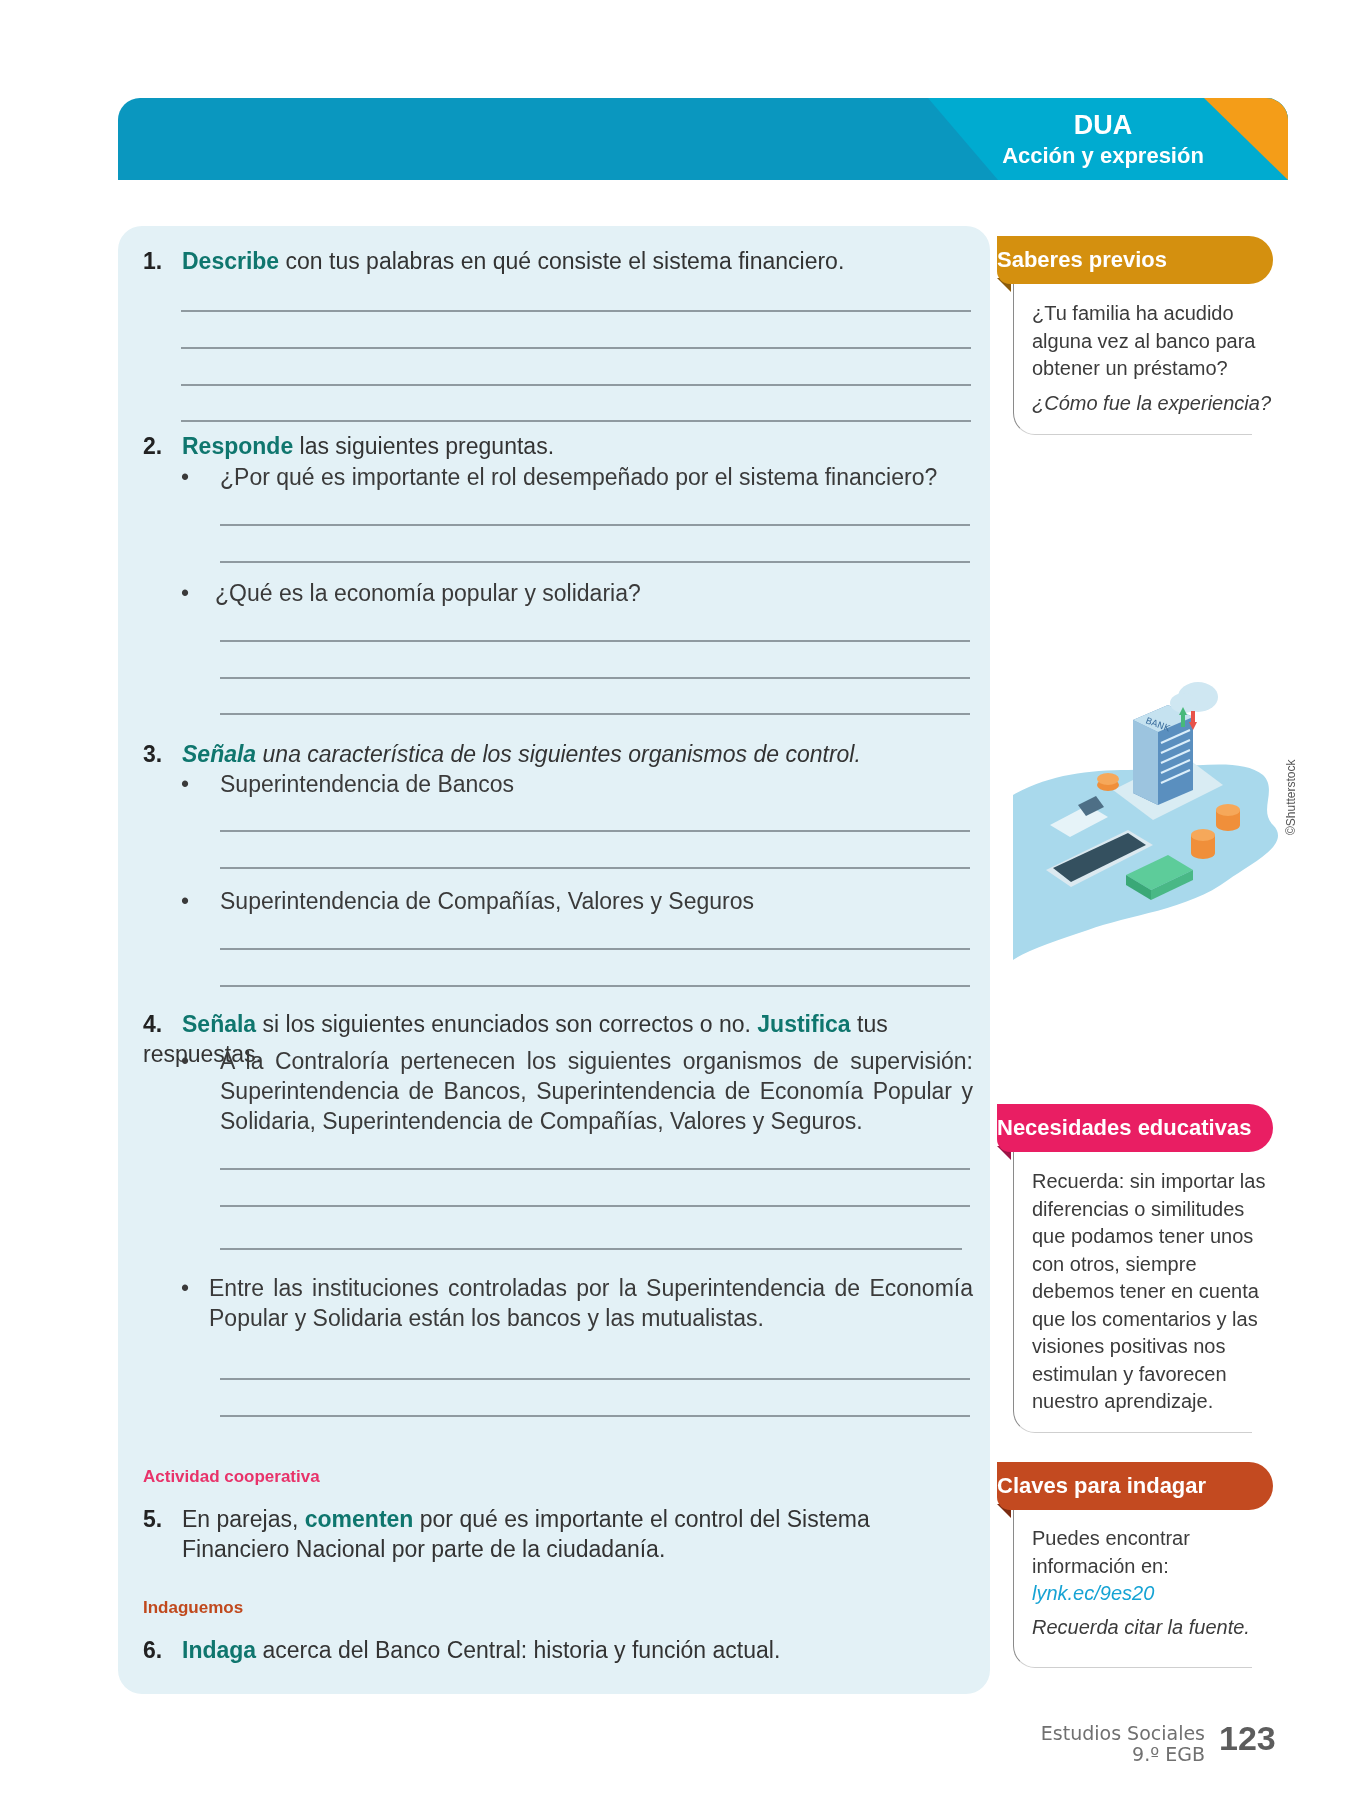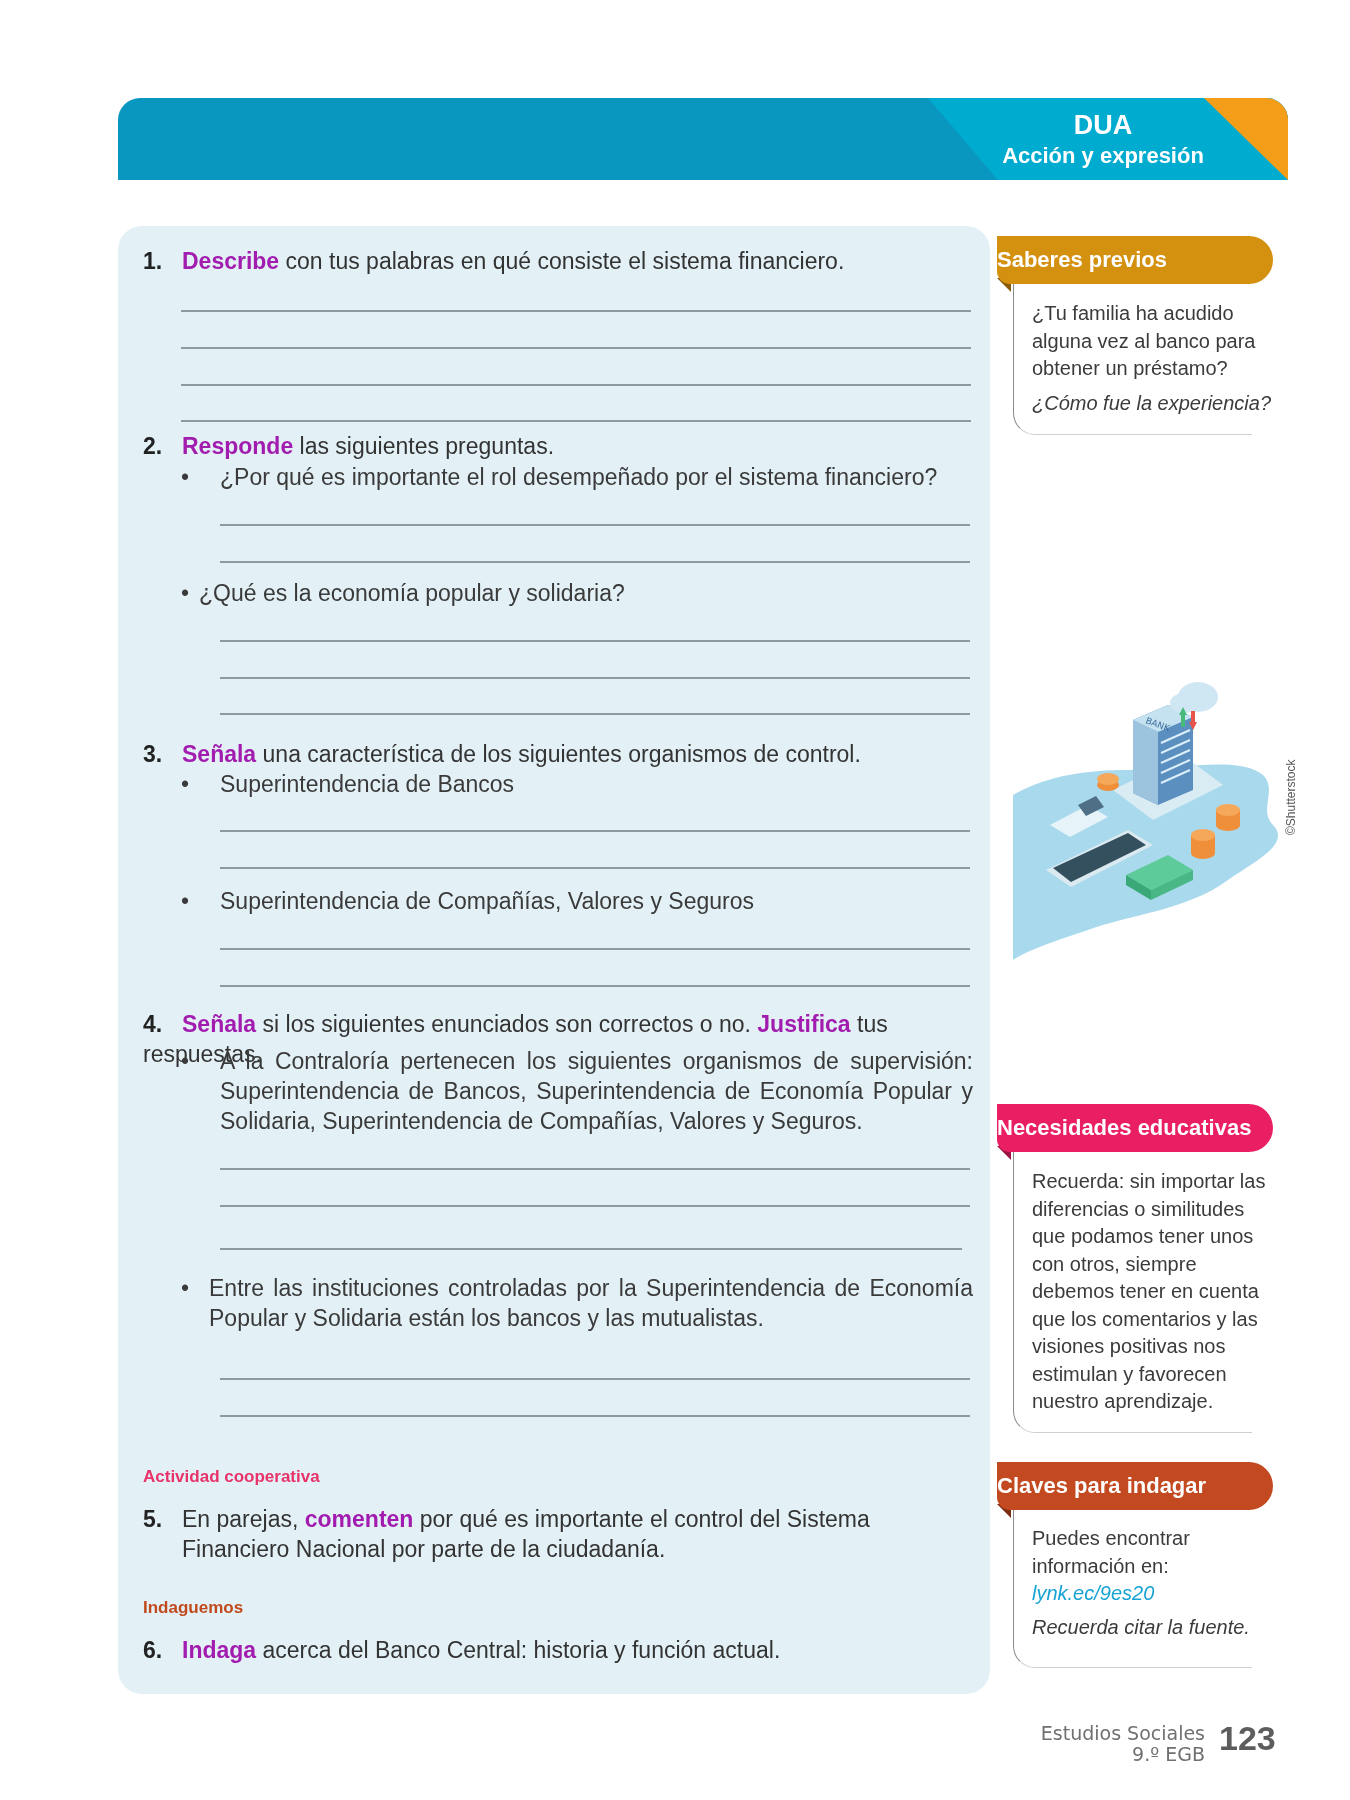--- a/index.html
+++ b/index.html
@@ -16,21 +16,21 @@
                clip-path:polygon(0 0,100% 0,100% 100%,70px 100%); }
   .dua-corner { left:1086px; top:0; width:84px; height:82px; background:#f49d18;
                 clip-path:polygon(0 0,100% 0,100% 100%); }
   .dua-title { left:880px; top:12px; width:210px; text-align:center; font-size:27px; font-weight:bold; color:#fff; }
   .dua-sub { left:870px; top:45px; width:230px; text-align:center; font-size:22px; font-weight:bold; color:#fff; }
 
   
   .card { left:118px; top:226px; width:872px; height:1468px; background:#e3f1f6; border-radius:24px; }
   .q { position:absolute; font-size:23px; line-height:30px; color:#333; }
   .q .num { position:absolute; left:0; font-weight:bold; color:#222; }
-  .q b { color:#a21caf; }
+  .q b { color:#0f766e; }
   .bullet { position:absolute; font-size:23px; line-height:30px; color:#3a3a3a; }
   .bullet .dot { position:absolute; left:0; }
   .line { position:absolute; height:1.5px; background:#8f9aa0; }
   .justify { text-align:justify; text-align-last:left; }
   .section-h { position:absolute; font-size:17px; font-weight:bold; }
 
   
   .tab { position:absolute; height:48px; border-radius:0 26px 26px 14px; color:#fff;
          font-weight:bold; font-size:22px; line-height:48px; text-align:left; }
   .tab-notch { position:absolute; width:14px; height:14px; }
@@ -70,29 +70,29 @@
 </div>
 <div class="bullet" style="left:181px; top:462px; width:800px;">
   <span class="dot">•</span>
   <span style="margin-left:39px;">¿Por qué es importante el rol desempeñado por el sistema financiero?</span>
 </div>
 <div class="line" style="left:220px; top:524px; width:750px;"></div>
 <div class="line" style="left:220px; top:561px; width:750px;"></div>
 
 <div class="bullet" style="left:181px; top:578px; width:800px;">
   <span class="dot">•</span>
-  <span style="margin-left:18px;">¿Qué es la economía popular y solidaria?</span>
+  <span style="margin-left:34px;">¿Qué es la economía popular y solidaria?</span>
 </div>
 <div class="line" style="left:220px; top:640px; width:750px;"></div>
 <div class="line" style="left:220px; top:677px; width:750px;"></div>
 <div class="line" style="left:220px; top:713px; width:750px;"></div>
 
 <div class="q" style="left:143px; top:739px; width:840px;">
   <span class="num">3.</span>
-  <span style="margin-left:39px;"><b>Señala</b><span> una característica de los siguientes organismos de control.</span></span>
+  <span style="margin-left:39px;font-style:italic;"><b>Señala</b><span> una característica de los siguientes organismos de control.</span></span>
 </div>
 <div class="bullet" style="left:181px; top:769px; width:800px;">
   <span class="dot">•</span>
   <span style="margin-left:39px;">Superintendencia de Bancos</span>
 </div>
 <div class="line" style="left:220px; top:830px; width:750px;"></div>
 <div class="line" style="left:220px; top:867px; width:750px;"></div>
 
 <div class="bullet" style="left:181px; top:886px; width:800px;">
   <span class="dot">•</span>

